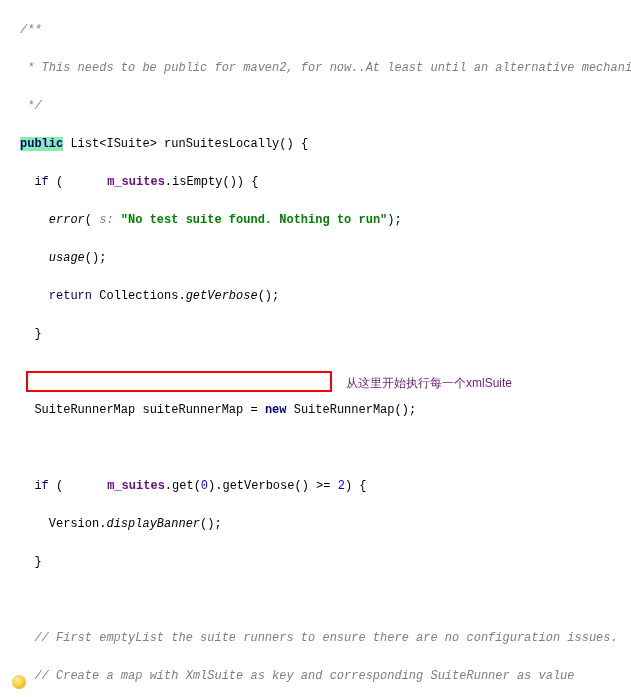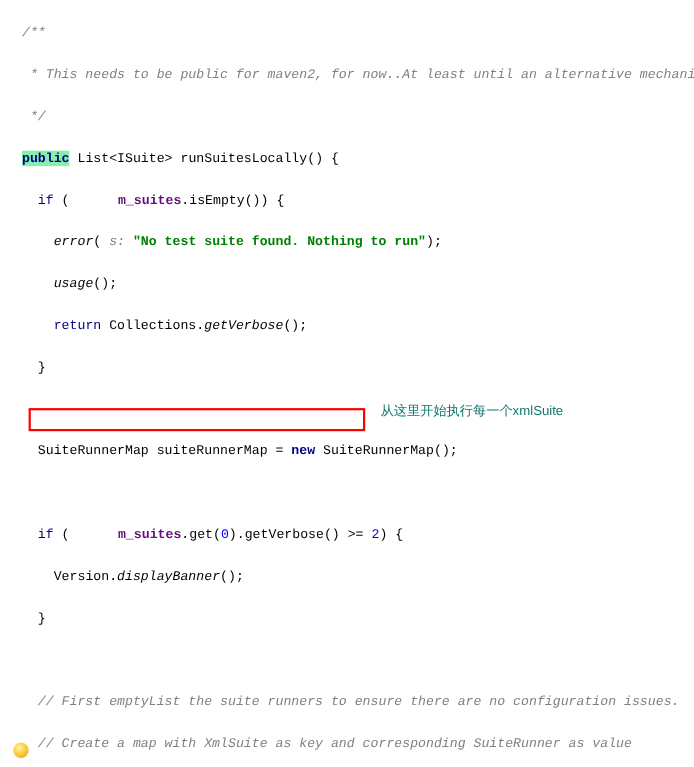--- a/index.html
+++ b/index.html
@@ -41,22 +41,22 @@
       border: 2px solid #ff0000;
       left: 26px;
       top: 371px;
       width: 306px;
       height: 21px;
       pointer-events: none;
     }
     .annotation {
       position: absolute;
       left: 346px;
-      top: 364px;
-      color: #0f766e;
+      top: 374px;
+      color: #701a75;
       font-size: 12px;
       font-family: "Microsoft YaHei", sans-serif;
     }
     .bulb {
       position: absolute;
       left: 12px;
       bottom: 8px;
       width: 14px;
       height: 14px;
       background: radial-gradient(circle at 40% 35%, #fff59d, #fbc02d 60%, #f57f17);

